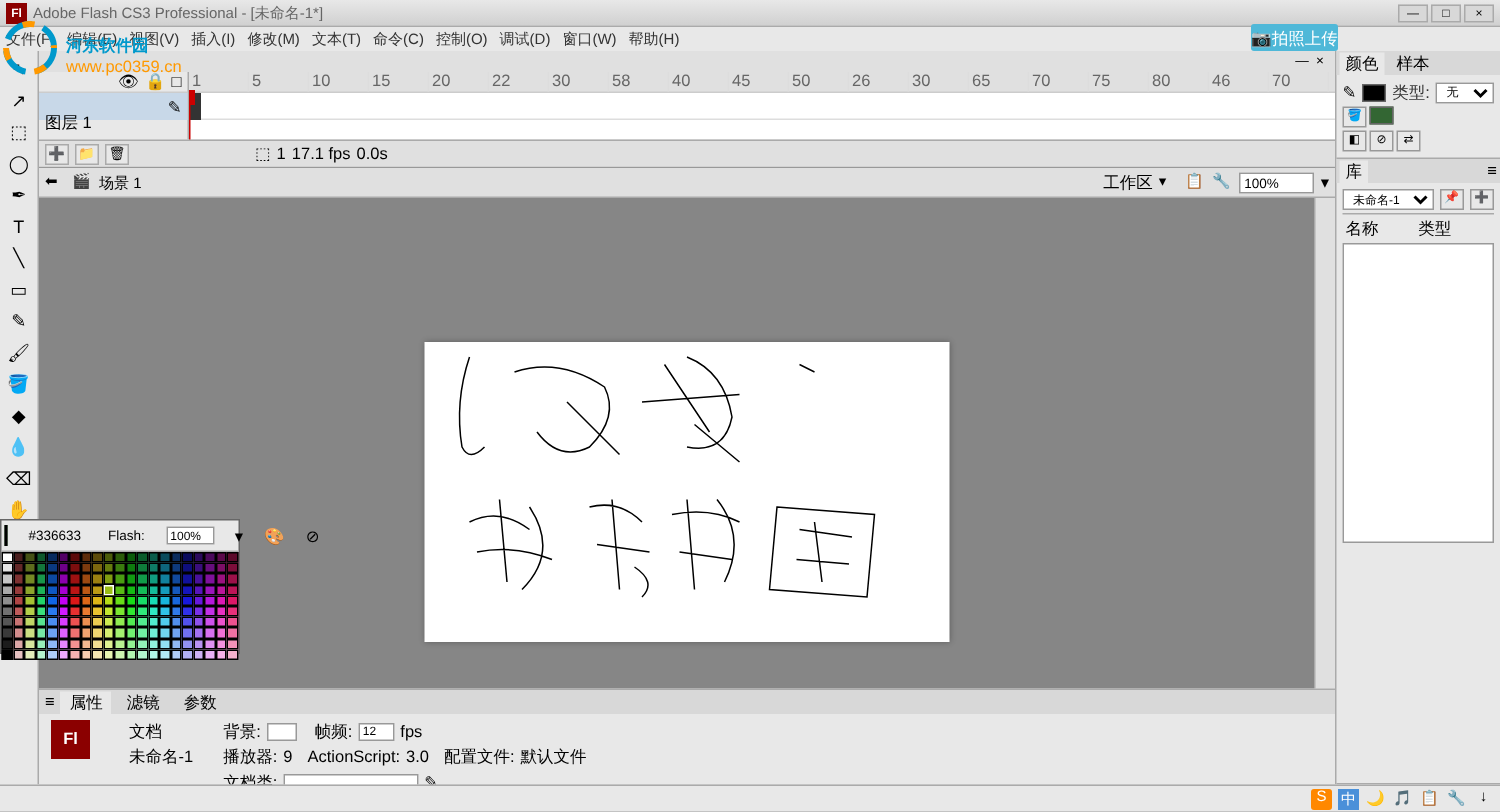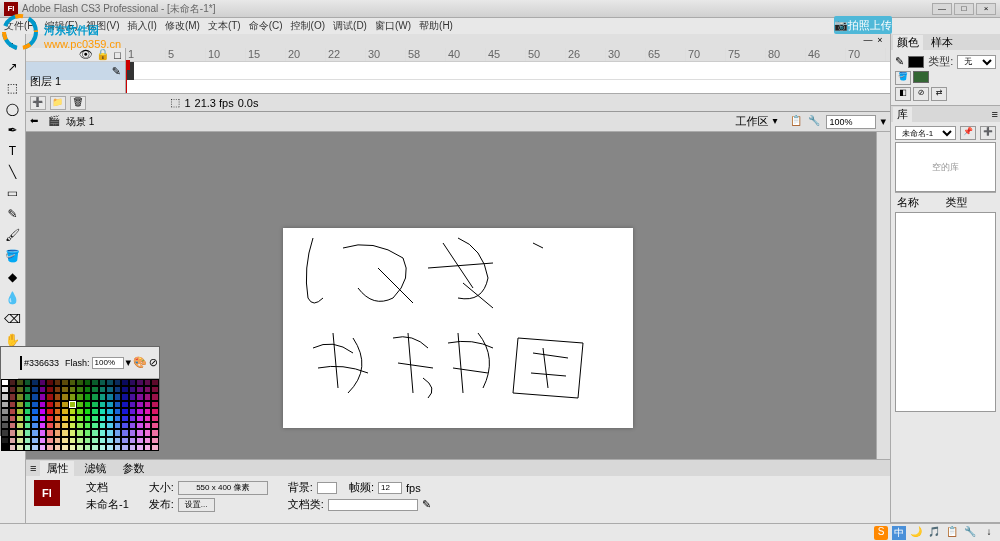--- a/index.html
+++ b/index.html
@@ -47,21 +47,21 @@
     .scene-icon { width: 14px; height: 14px; cursor: pointer; font-size: 10px; }
     .scene-name { font-size: 10px; }
     .scene-right { margin-left: auto; display: flex; align-items: center; gap: 4px; font-size: 10px; }
     .zoom-select { width: 50px; height: 14px; border: 1px solid #999; background: #fff; font-size: 9px; padding: 0 2px; }
     
     .canvas-area { flex: 1; background: #868686; display: flex; align-items: center; justify-content: center; position: relative; overflow: hidden; }
     .stage { width: 350px; height: 200px; background: #fff; box-shadow: 0 0 4px rgba(0,0,0,0.3); position: relative; }
     .drawing { position: absolute; top: 0; left: 0; width: 100%; height: 100%; }
     
     .color-picker { position: absolute; left: 0; top: 346px; width: 160px; height: 90px; background: #e8e8e8; border: 1px solid #666; z-index: 50; }
-    .cp-header { height: 32px; display: flex; align-items: center; padding: 0 2px; gap: 2px; border-bottom: 1px solid #aaa; margin-left: 17px; }
+    .cp-header { height: 21px; display: flex; align-items: center; padding: 0 2px; gap: 14px; border-bottom: 1px solid #aaa; }
     .cp-swatch { width: 14px; height: 14px; background: #336633; border: 1px solid #000; }
     .cp-hex { font-size: 9px; }
     .cp-alpha { font-size: 9px; margin-left: 4px; }
     .cp-input { width: 32px; height: 12px; border: 1px solid #999; font-size: 8px; background: #fff; padding: 0 2px; }
     .cp-grid { display: grid; grid-template-columns: repeat(21, 1fr); width: 100%; height: 72px; }
     .cp-cell { border: 0.5px solid #000; cursor: pointer; }
     .cp-cell.selected { border: 1px solid #fff; outline: 1px solid #000; }
     
     .right-panels { width: 110px; background: #e8e8e8; border-left: 1px solid #aaa; display: flex; flex-direction: column; }
     .panel-section { border-bottom: 1px solid #aaa; }
@@ -245,21 +245,21 @@
             <div class="playhead"></div>
           </div>
         </div>
       </div>
       <div class="timeline-footer">
         <span class="tl-btn">➕</span>
         <span class="tl-btn">📁</span>
         <span class="tl-btn">🗑</span>
         <span style="margin-left:80px">⬚</span>
         <span>1</span>
-        <span>21.3 fps</span>
+        <span>17.1 fps</span>
         <span>0.0s</span>
       </div>
     </div>
 
     <div class="scene-bar">
       <span class="scene-icon">⬅</span>
       <span class="scene-icon">🎬</span>
       <span class="scene-name">场景 1</span>
       <div class="scene-right">
         <span>工作区</span>
@@ -317,21 +317,20 @@
       <div class="panel-tab-row">
         <span class="panel-tab active">库</span>
         <span style="margin-left:auto">≡</span>
       </div>
       <div class="panel-body">
         <div class="panel-row">
           <select class="panel-select"><option>未命名-1</option></select>
           <span class="panel-btn">📌</span>
           <span class="panel-btn">➕</span>
         </div>
-        <div class="lib-list">空的库</div>
         <div class="lib-headers">
           <span class="lib-hdr">名称</span>
           <span class="lib-hdr">类型</span>
         </div>
         <div style="height:200px;background:#fff;border:1px solid #999"></div>
       </div>
     </div>
   </div>
 </div>
 
@@ -567,35 +566,33 @@
     <span class="bp-tab">参数</span>
   </div>
   <div class="bp-content">
     <div class="fl-icon">Fl</div>
     <div class="bp-col">
       <span>文档</span>
       <span>未命名-1</span>
     </div>
     <div class="bp-col">
       <div class="bp-row">
-        <span>大小:</span>
-        <button class="bp-btn bp-input-lg">550 x 400 像素</button>
-      </div>
-      <div class="bp-row">
-        <span>发布:</span>
-        <button class="bp-btn">设置...</button>
-      </div>
-    </div>
-    <div class="bp-col">
-      <div class="bp-row">
         <span>背景:</span>
         <div class="bg-swatch"></div>
         <span style="margin-left:8px">帧频:</span>
         <input class="bp-input" style="width: 24px;" value="12">
         <span>fps</span>
+      </div>
+      <div class="bp-row">
+        <span>播放器:</span>
+        <span>9</span>
+        <span style="margin-left:6px">ActionScript:</span>
+        <span>3.0</span>
+        <span style="margin-left:6px">配置文件:</span>
+        <span>默认文件</span>
       </div>
       <div class="bp-row">
         <span>文档类:</span>
         <input class="bp-input bp-input-lg" style="">
         <span>✎</span>
       </div>
     </div>
   </div>
 </div>
 

